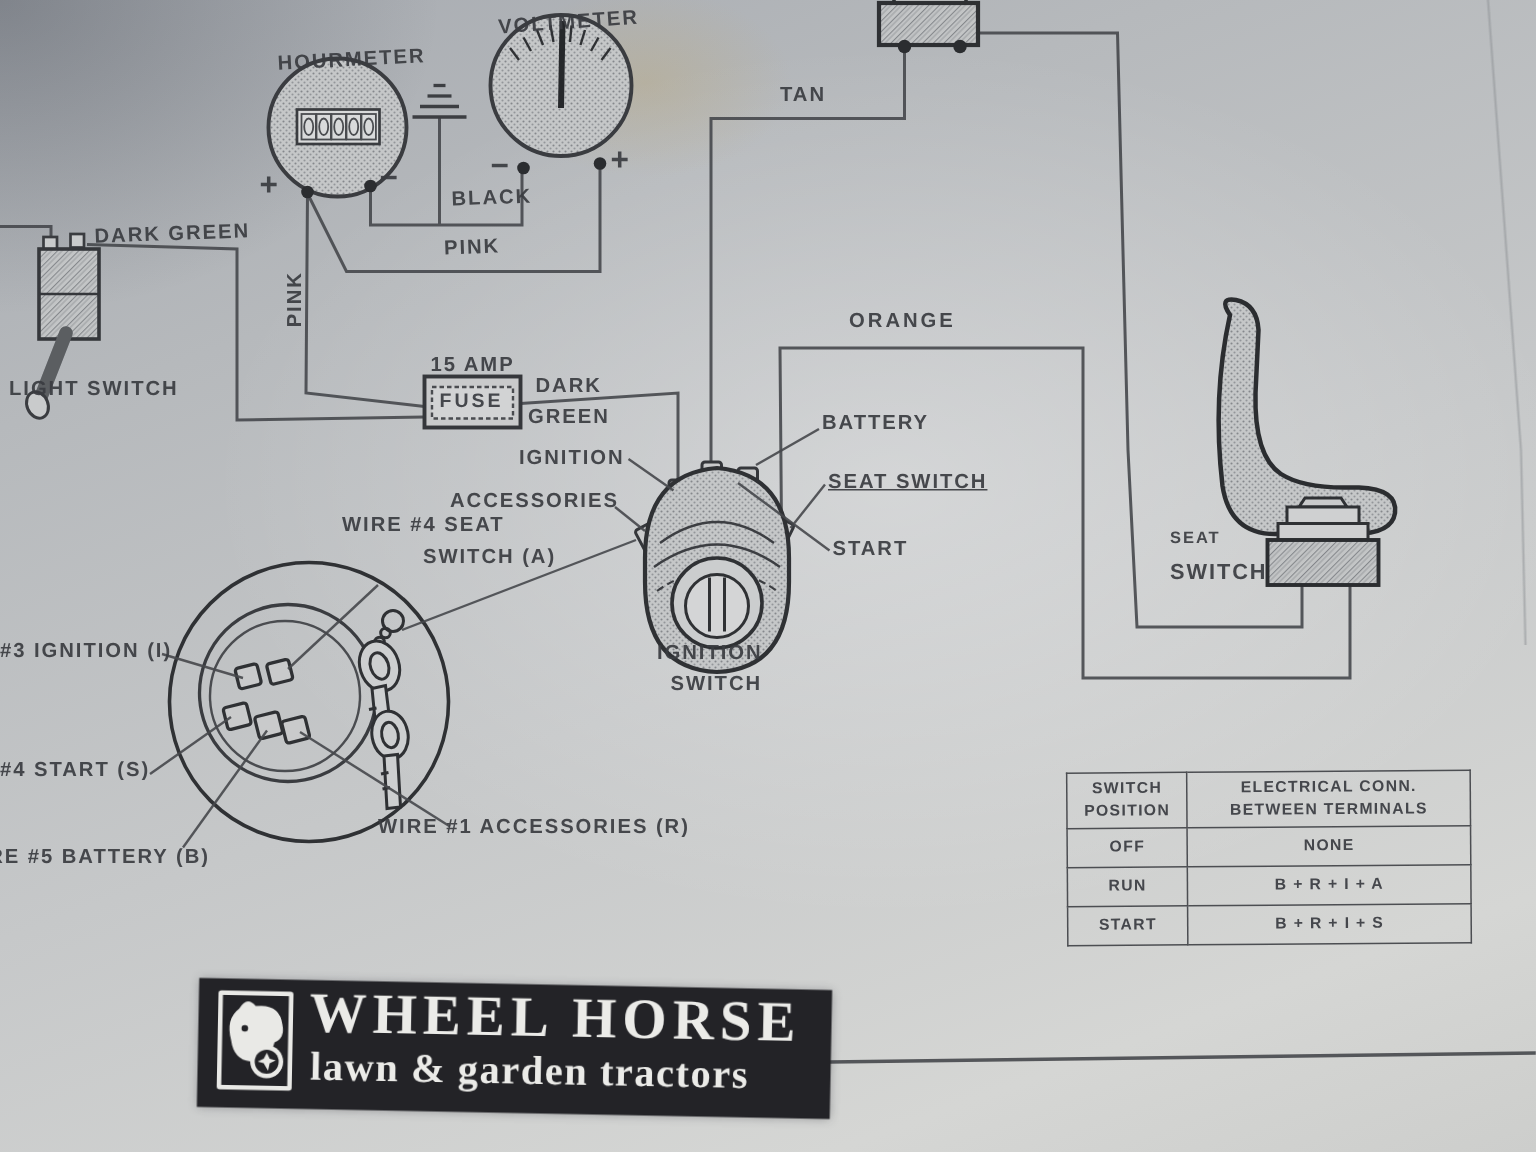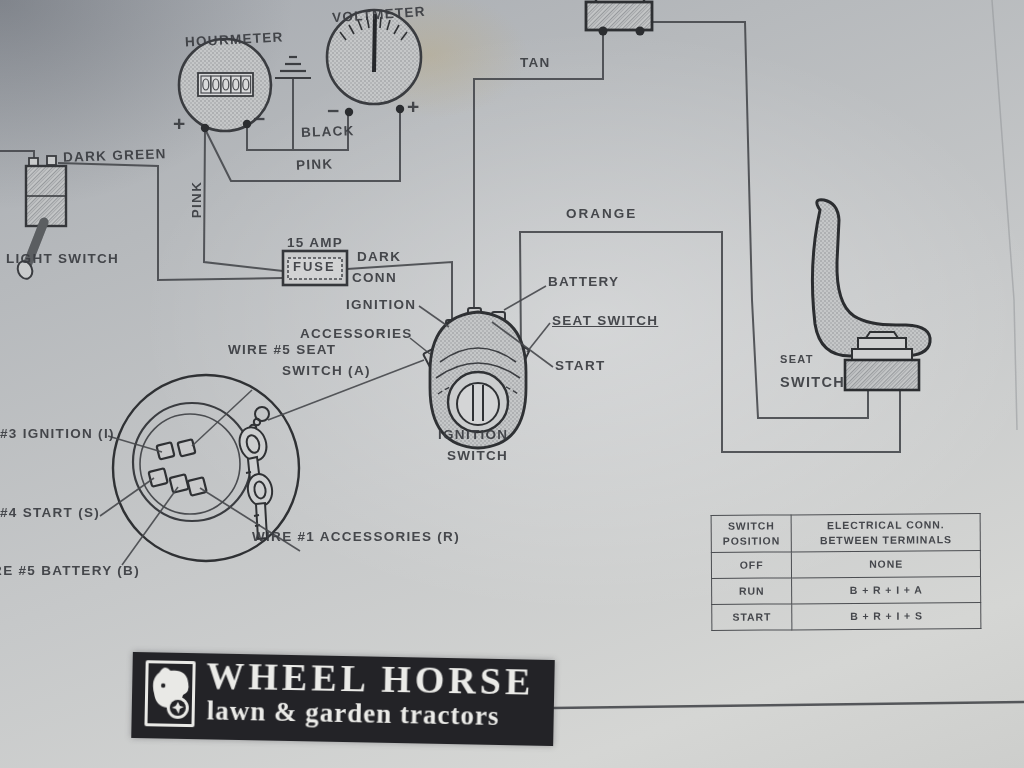--- a/index.html
+++ b/index.html
@@ -244,40 +244,40 @@
 
 <div class="lbl" style="left:63px;top:148px;transform:rotate(-2deg);">DARK GREEN</div>
 <div class="lbl" style="left:6px;top:251px;">LIGHT SWITCH</div>
 <div class="lbl vert" style="left:168px;top:192px;width:56px;text-align:center;">PINK</div>
 <div class="lbl" style="left:301px;top:124px;transform:rotate(-2deg);">BLACK</div>
 <div class="lbl" style="left:296px;top:157px;transform:rotate(-2deg);">PINK</div>
 
 <div class="lbl" style="left:287px;top:235px;">15 AMP</div>
 <div class="lbl" style="left:293px;top:259px;font-size:13px;letter-spacing:2px;">FUSE</div>
 <div class="lbl" style="left:357px;top:249px;">DARK</div>
-<div class="lbl" style="left:352px;top:270px;">CONN</div>
+<div class="lbl" style="left:352px;top:270px;">GREEN</div>
 
 <div class="lbl" style="left:520px;top:55px;">TAN</div>
 <div class="lbl" style="left:566px;top:206px;letter-spacing:2px;">ORANGE</div>
 
 <div class="lbl" style="left:346px;top:297px;">IGNITION</div>
 <div class="lbl" style="left:300px;top:326px;">ACCESSORIES</div>
 <div class="lbl" style="left:548px;top:274px;">BATTERY</div>
 <div class="lbl" style="left:552px;top:313px;text-decoration:underline;">SEAT SWITCH</div>
 <div class="lbl" style="left:555px;top:358px;">START</div>
 
 <div class="lbl" style="left:438px;top:427px;">IGNITION</div>
 <div class="lbl" style="left:447px;top:448px;">SWITCH</div>
 
-<div class="lbl" style="left:228px;top:342px;">WIRE #5 SEAT</div>
+<div class="lbl" style="left:228px;top:342px;">WIRE #4 SEAT</div>
 <div class="lbl" style="left:282px;top:363px;">SWITCH (A)</div>
 <div class="lbl" style="left:0px;top:426px;">#3 IGNITION (I)</div>
 <div class="lbl" style="left:0px;top:505px;">#4 START (S)</div>
 <div class="lbl" style="left:-27px;top:563px;">WIRE #5 BATTERY (B)</div>
-<div class="lbl" style="left:252px;top:529px;">WIRE #1 ACCESSORIES (R)</div>
+<div class="lbl" style="left:252px;top:543px;">WIRE #1 ACCESSORIES (R)</div>
 
 <div class="lbl" style="left:780px;top:353px;font-size:11px;">SEAT</div>
 <div class="lbl" style="left:780px;top:374px;font-size:14.5px;">SWITCH</div>
 
 <table class="conn-table">
   <tbody>
       <tr>
     <td class="c1">
       <span>SWITCH</span><br>
       <span>POSITION</span>

